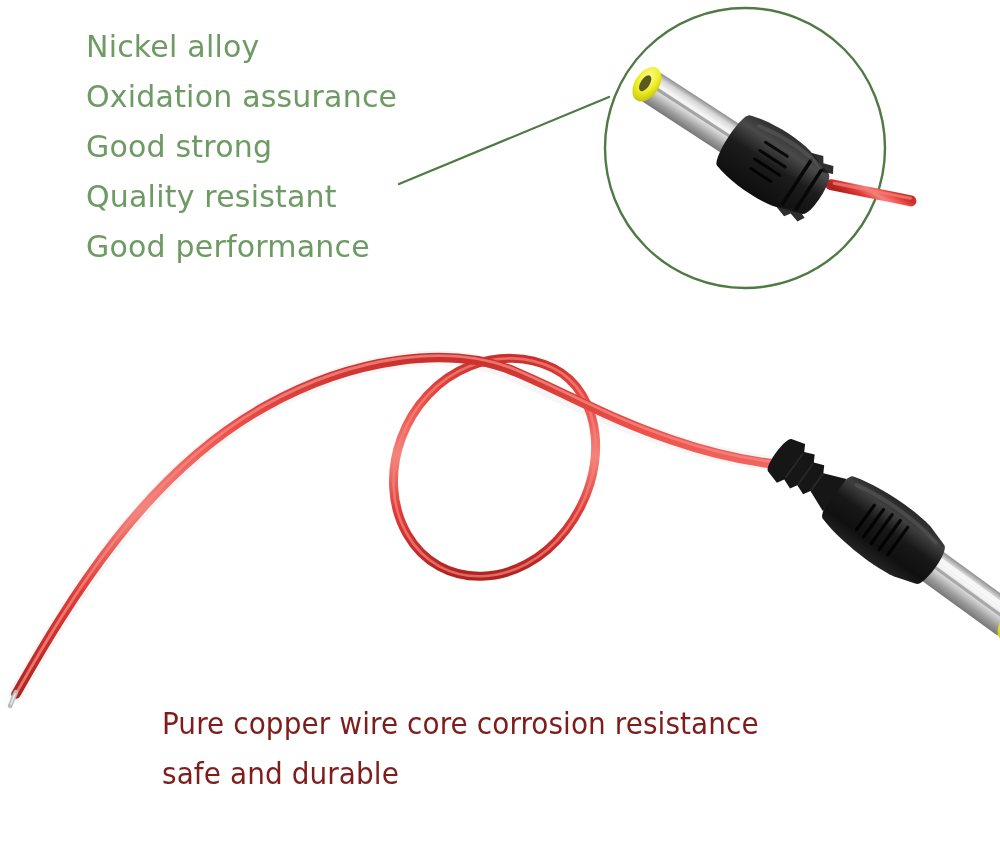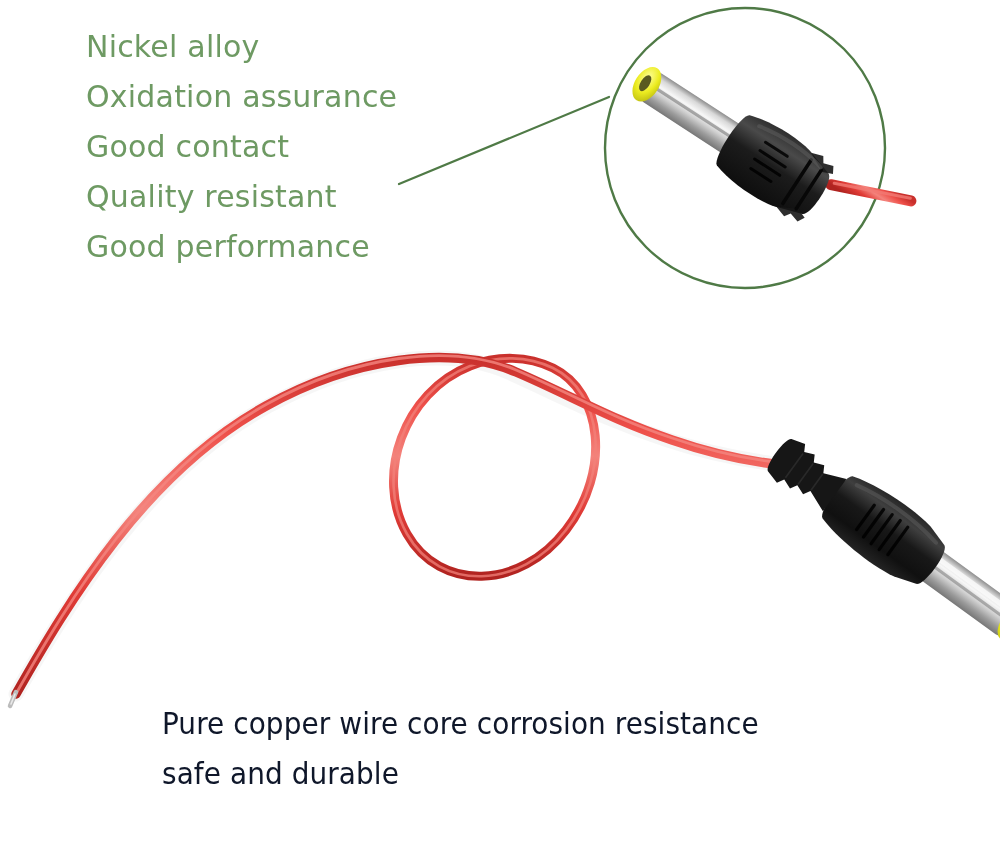--- a/index.html
+++ b/index.html
@@ -46,21 +46,21 @@
   }
 
   
   .caption {
     position: absolute;
     left: 162px;
     top: 698px;
     width: 760px;
   }
   .caption-line {
-    color: #0f172a;
+    color: #7f1d1d;
     font-family: "DejaVu Sans Condensed", "DejaVu Sans", sans-serif;
     font-size: 31px;
     line-height: 50px;
     letter-spacing: 0.1px;
     white-space: nowrap;
   }
 </style>
 </head>
 <body>
 
@@ -221,21 +221,21 @@
         <line x1="-106" y1="-15" x2="-106" y2="15"></line>
         <line x1="-92" y1="-13" x2="-92" y2="13"></line>
         <line x1="-78" y1="-10" x2="-78" y2="10"></line>
       </g>
     </g>
   </svg>
 
   <ul class="feature-list">
     <li class="feature-item">Nickel alloy</li>
     <li class="feature-item">Oxidation assurance</li>
-    <li class="feature-item">Good contact</li>
+    <li class="feature-item">Good strong</li>
     <li class="feature-item">Quality resistant</li>
     <li class="feature-item">Good performance</li>
   </ul>
 
   <div class="caption">
     <div class="caption-line">Pure copper wire core corrosion resistance</div>
     <div class="caption-line">safe and durable</div>
   </div>
 
 </div>

